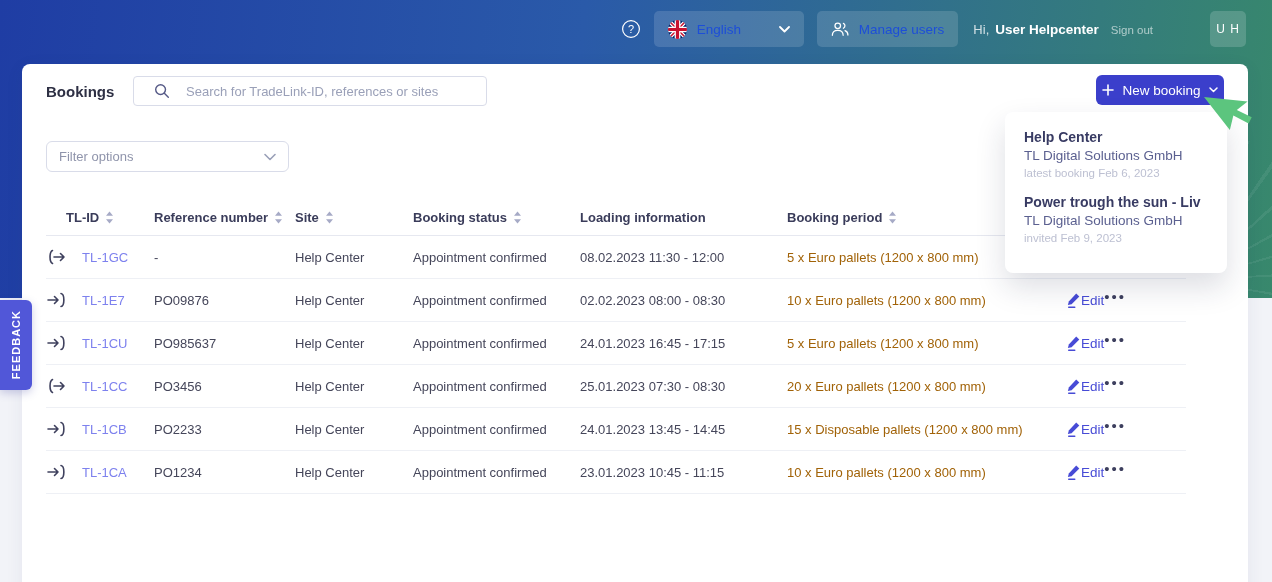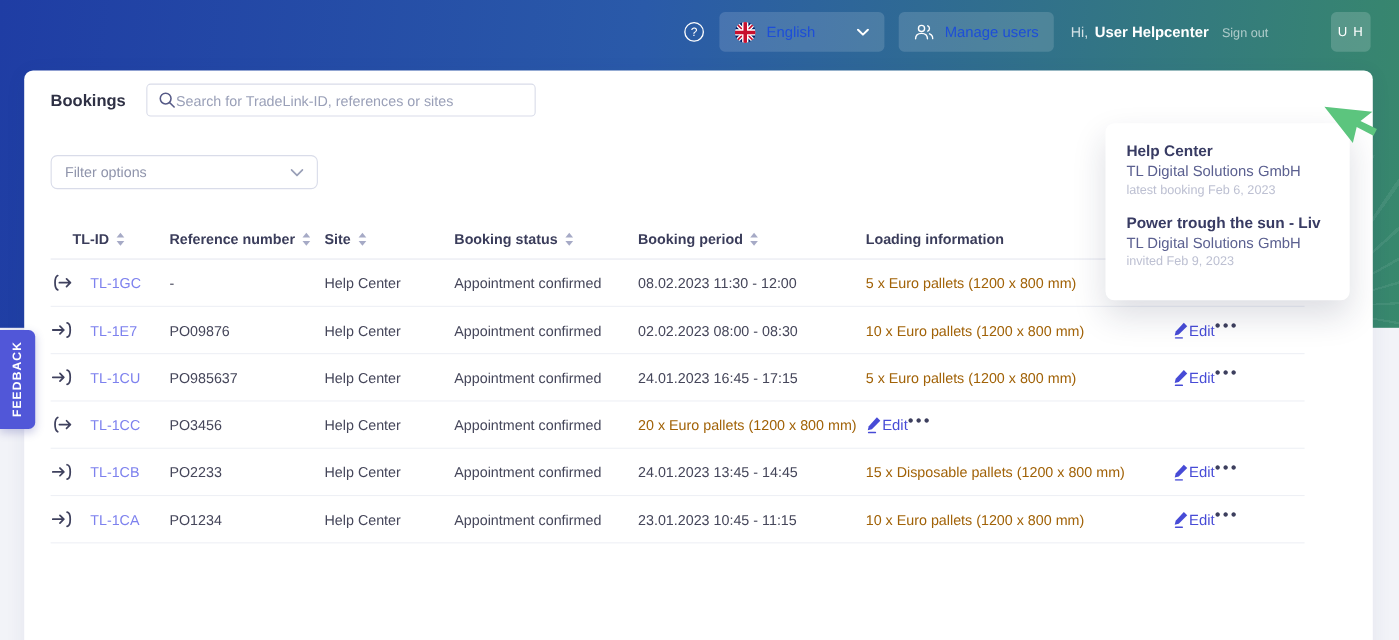--- a/index.html
+++ b/index.html
@@ -49,21 +49,21 @@
   
   .card {
     position:absolute; left:22px; top:64px; width:1226px; height:567px;
     background:#fff; border-radius:8px;
     box-shadow:0 4px 18px rgba(45,55,100,.07);
   }
   .page-title { position:absolute; left:24px; top:19px; font-size:15px; font-weight:700; color:#2e3044; }
   .search {
     position:absolute; left:111px; top:12px; width:354px; height:30px;
     border:1px solid #d9dce9; border-radius:4px;
-    display:flex; align-items:center; padding:0 10px; gap:0; background:#fff;
+    display:flex; align-items:center; padding:0 20px; gap:16px; background:#fff;
   }
   .search input {
     border:none; outline:none; flex:1; font-size:13px; color:#3c3e55;
     font-family:"Liberation Sans", sans-serif; background:transparent;
   }
   .search input::placeholder { color:#9aa0b8; }
   .new-booking {
     position:absolute; left:1074px; top:11px; width:128px; height:30px;
     background:#3b3fcb; border-radius:6px; border:none; cursor:pointer;
     display:flex; align-items:center; justify-content:center; gap:8px;
@@ -178,20 +178,29 @@
   <div class="page-title">Bookings</div>
 
   <div class="search">
     <svg width="16" height="16" viewBox="0 0 17 17">
       <circle cx="7" cy="7" r="5.2" fill="none" stroke="#565a87" stroke-width="1.5"></circle>
       <path d="M11 11 L15.2 15.2" stroke="#565a87" stroke-width="1.5" stroke-linecap="round"></path>
     </svg>
     <input type="text" placeholder="Search for TradeLink-ID, references or sites" style="">
   </div>
 
+  <button class="new-booking">
+    <svg width="12" height="12" viewBox="0 0 12 12">
+      <path d="M6 1 V11 M1 6 H11" stroke="#fff" stroke-width="1.6" stroke-linecap="round"></path>
+    </svg>
+    <span>New booking</span>
+    <svg width="9" height="6" viewBox="0 0 9 6">
+      <path d="M1 1 L4.5 4.5 L8 1" fill="none" stroke="#fff" stroke-width="1.5" stroke-linecap="round" stroke-linejoin="round"></path>
+    </svg>
+  </button>
 
   <div class="filter">
     <span>Filter options</span>
     <span class="spacer"></span>
     <svg width="12" height="8" viewBox="0 0 12 8">
       <path d="M1 1.5 L6 6.5 L11 1.5" fill="none" stroke="#9aa0b8" stroke-width="1.6" stroke-linecap="round" stroke-linejoin="round"></path>
     </svg>
   </div>
 
   <div class="table">
@@ -218,28 +227,28 @@
           </svg>
       </div>
       <div class="th">
         <span>Booking status</span>
         <svg width="9" height="13" viewBox="0 0 9 13">
             <path d="M4.5 0.5 L8 4.8 H1 Z" fill="#a6aac6"></path>
             <path d="M1 8.2 H8 L4.5 12.5 Z" fill="#a6aac6"></path>
           </svg>
       </div>
       <div class="th">
+        <span>Loading information</span>
+      </div>
+      <div class="th">
         <span>Booking period</span>
         <svg width="9" height="13" viewBox="0 0 9 13">
             <path d="M4.5 0.5 L8 4.8 H1 Z" fill="#a6aac6"></path>
             <path d="M1 8.2 H8 L4.5 12.5 Z" fill="#a6aac6"></path>
           </svg>
-      </div>
-      <div class="th">
-        <span>Loading information</span>
       </div>
       <div class="th"></div>
     </div>
 
     <div class="tr">
         <div class="c-icon dir" data-dir="outbound">
           <svg class="ic-out" width="22" height="16" viewBox="0 0 22 16">
             <path d="M6.5 1.5 C3.2 3 3.2 13 6.5 14.5" fill="none" stroke="#3f415e" stroke-width="1.6" stroke-linecap="round"></path>
             <path d="M8 8 H18 M14.5 4.5 L18 8 L14.5 11.5" fill="none" stroke="#3f415e" stroke-width="1.6" stroke-linecap="round" stroke-linejoin="round"></path>
           </svg>
@@ -311,20 +320,21 @@
           <svg class="ic-out" width="22" height="16" viewBox="0 0 22 16">
             <path d="M6.5 1.5 C3.2 3 3.2 13 6.5 14.5" fill="none" stroke="#3f415e" stroke-width="1.6" stroke-linecap="round"></path>
             <path d="M8 8 H18 M14.5 4.5 L18 8 L14.5 11.5" fill="none" stroke="#3f415e" stroke-width="1.6" stroke-linecap="round" stroke-linejoin="round"></path>
           </svg>
 
         </div>
         <div class="c-tlid"><a class="tl-link">TL-1CC</a></div>
         <div class="c-ref">PO3456</div>
         <div class="c-site">Help Center</div>
         <div class="c-status">Appointment confirmed</div>
+        <div class="c-period">25.01.2023 07:30 - 08:30</div>
         <div class="c-load">20 x Euro pallets (1200 x 800 mm)</div>
         <div class="c-actions">
           <svg width="15" height="16" viewBox="0 0 15 16">
             <path d="M10.2 1.4 L13.3 4.5 L5.6 12.2 L1.9 13.1 L2.8 9.4 Z" fill="#474bd6"></path>
             <rect x="2" y="14.6" width="7.5" height="1.4" rx="0.7" fill="#474bd6"></rect>
           </svg>
           <span class="edit-link">Edit</span>
           <span class="dots">•••</span>
         </div>
       </div>

